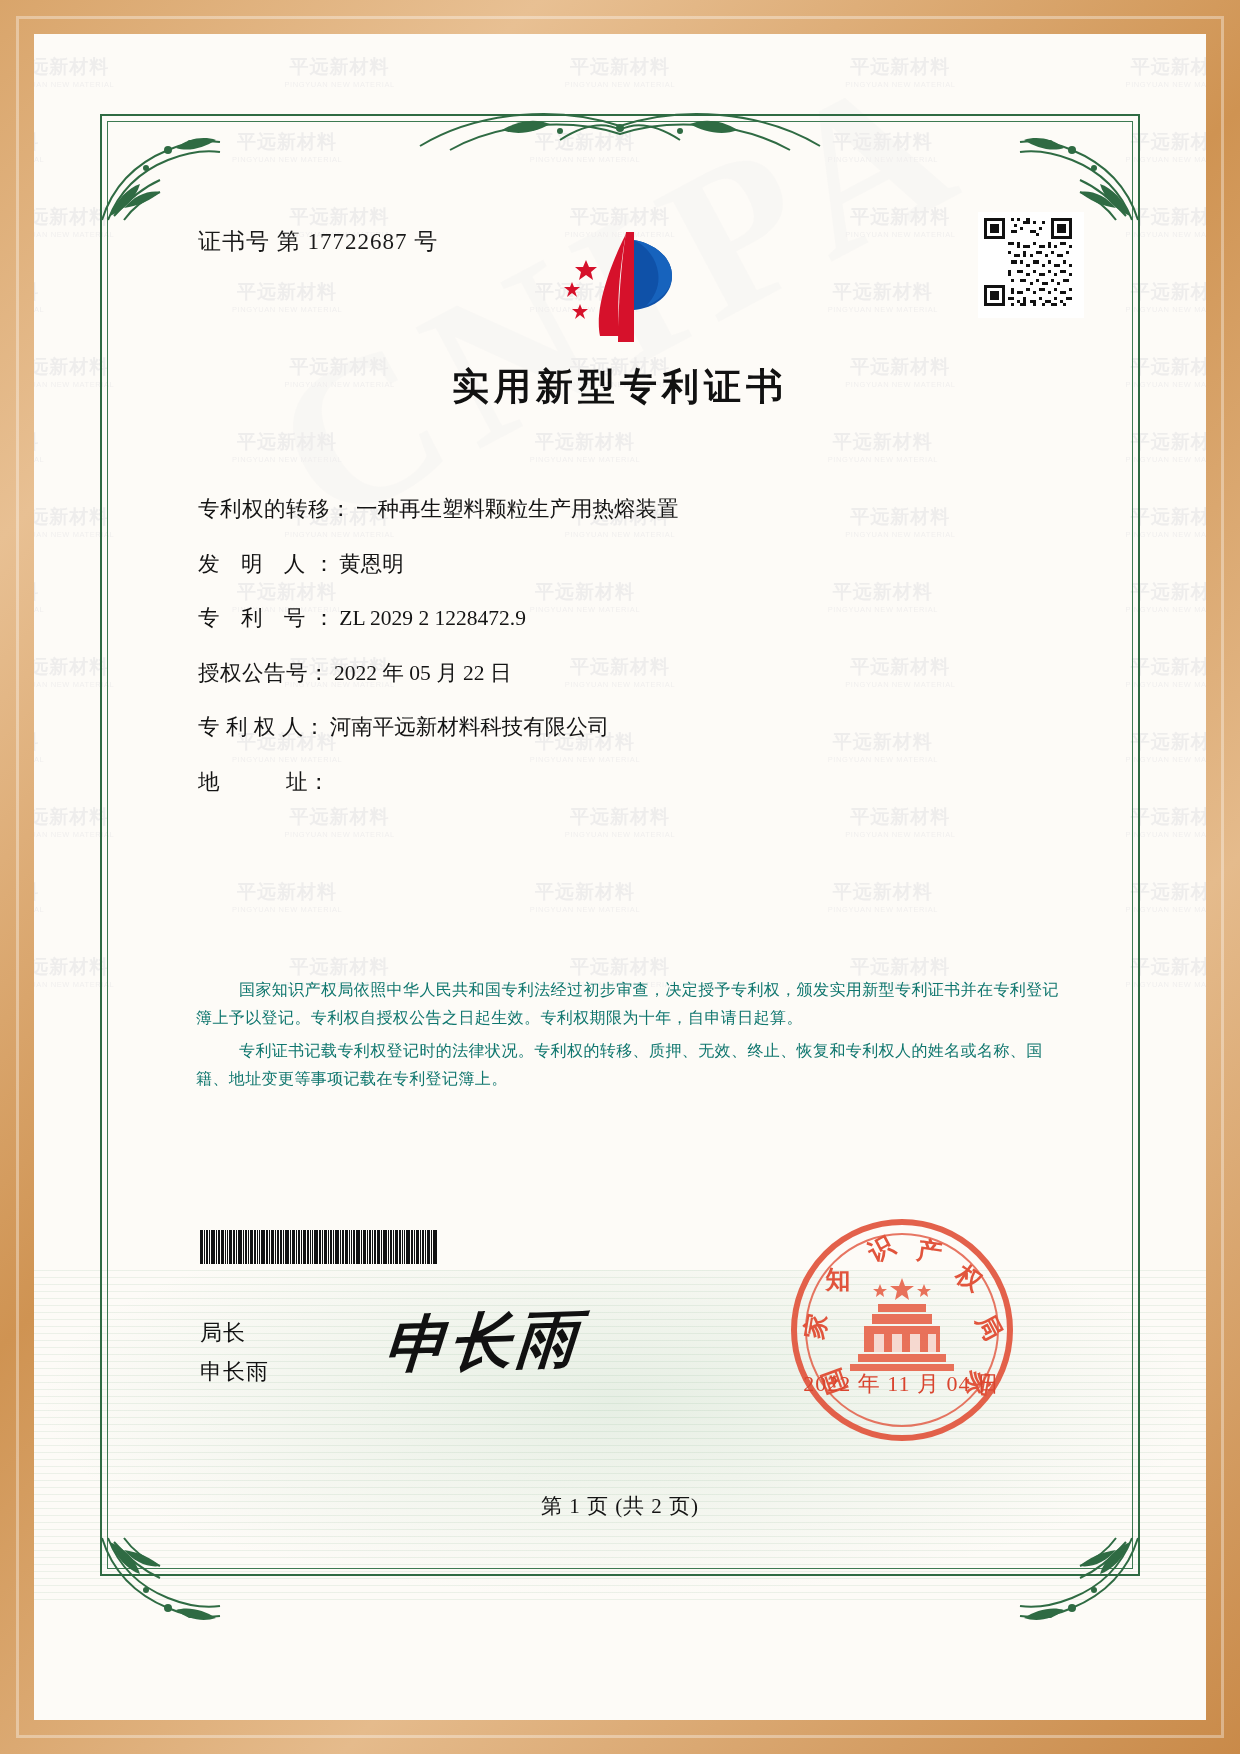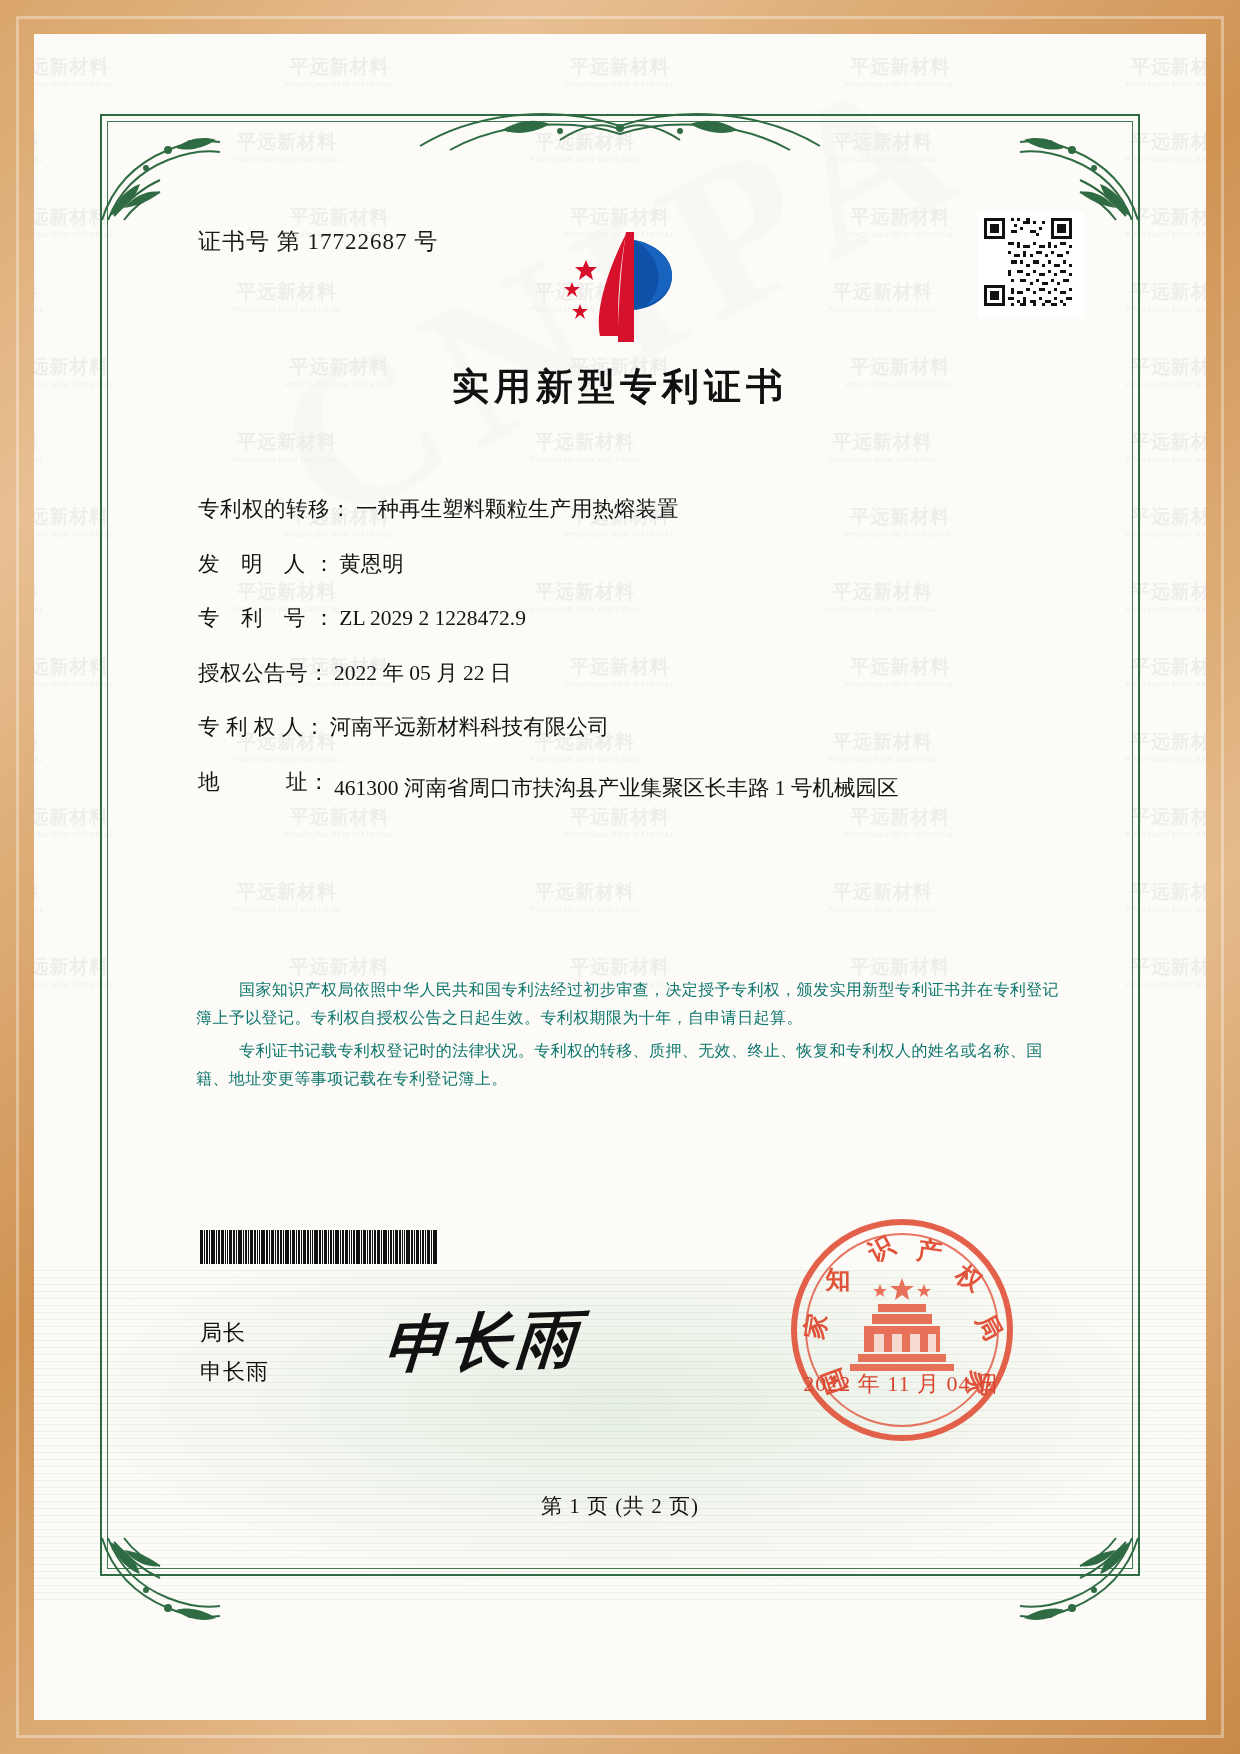--- a/index.html
+++ b/index.html
@@ -826,21 +826,20 @@
         <span class="f-value">2022 年 05 月 22 日</span>
       </div>
       <div class="field">
         <span class="f-label">专 利 权 人</span>
         <span class="f-label">：</span>
         <span class="f-value">河南平远新材料科技有限公司</span>
       </div>
       <div class="field field-addr" style="margin-bottom:18px">
         <span class="f-label">地　　　址</span>
         <span class="f-label">：</span>
-        <span class="f-value">461300 河南省周口市扶沟县产业集聚区长丰路 1 号机械园区</span>
       </div>
 
     </div>
 
     <div class="paras">
       <p class="para">国家知识产权局依照中华人民共和国专利法经过初步审查，决定授予专利权，颁发实用新型专利证书并在专利登记簿上予以登记。专利权自授权公告之日起生效。专利权期限为十年，自申请日起算。</p>
       <p class="para">专利证书记载专利权登记时的法律状况。专利权的转移、质押、无效、终止、恢复和专利权人的姓名或名称、国籍、地址变更等事项记载在专利登记簿上。</p>
     </div>
 
     <div class="barcode">

